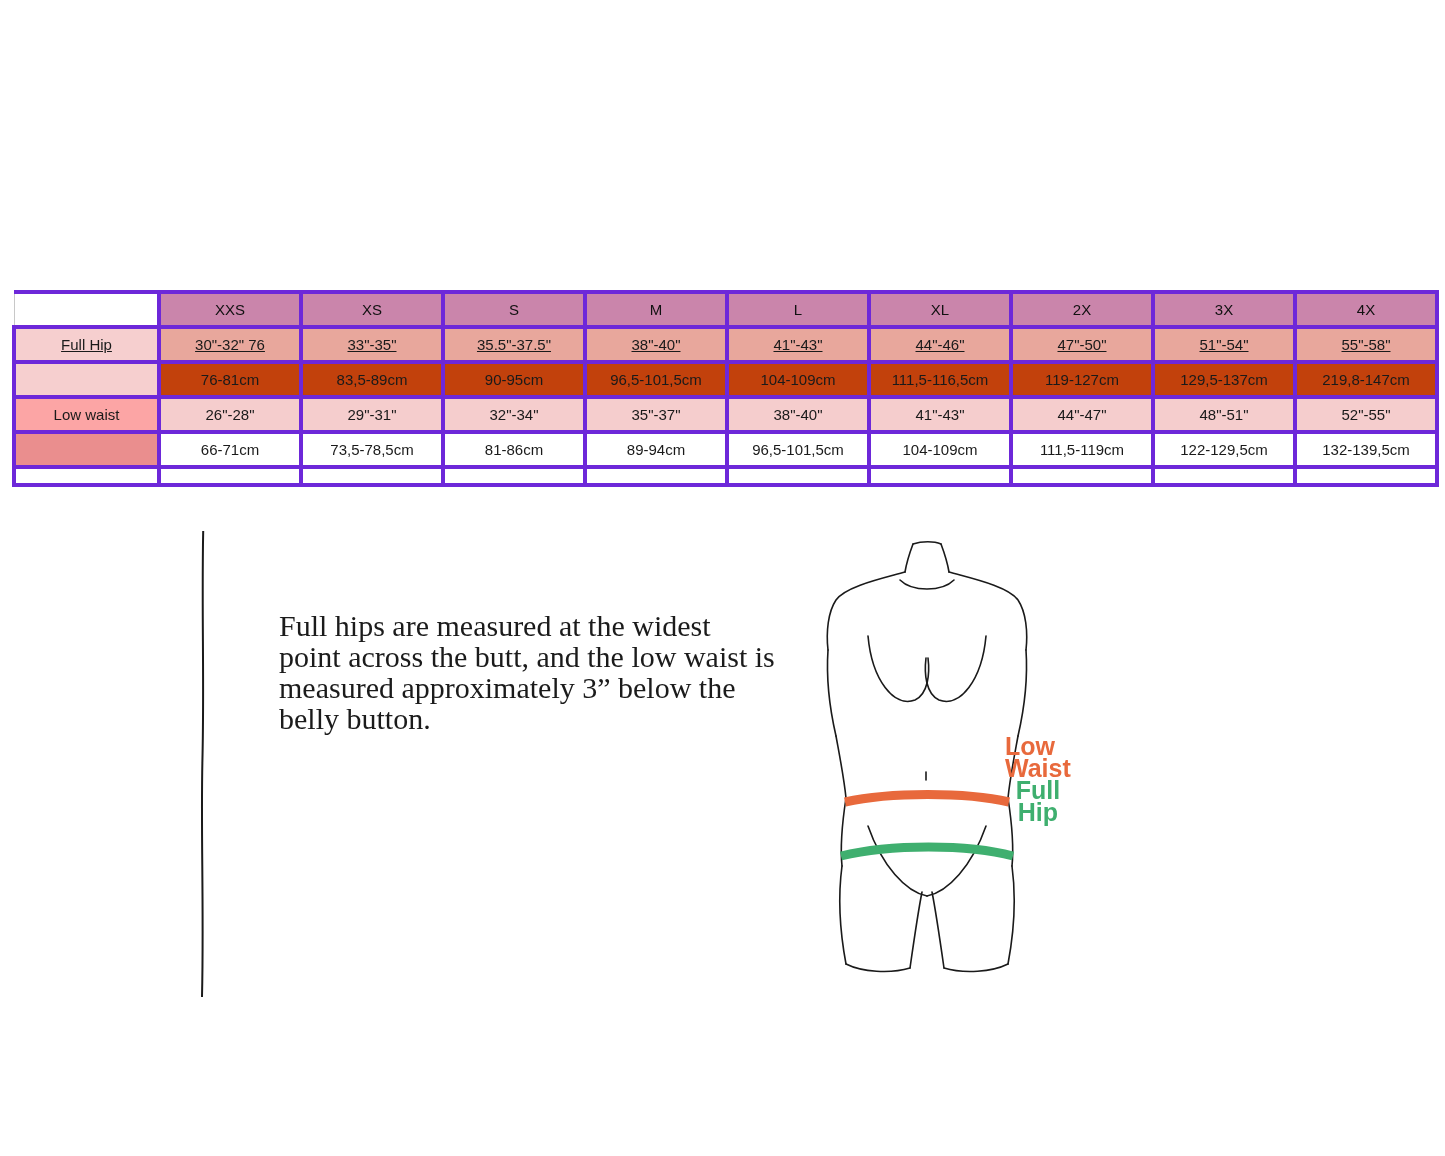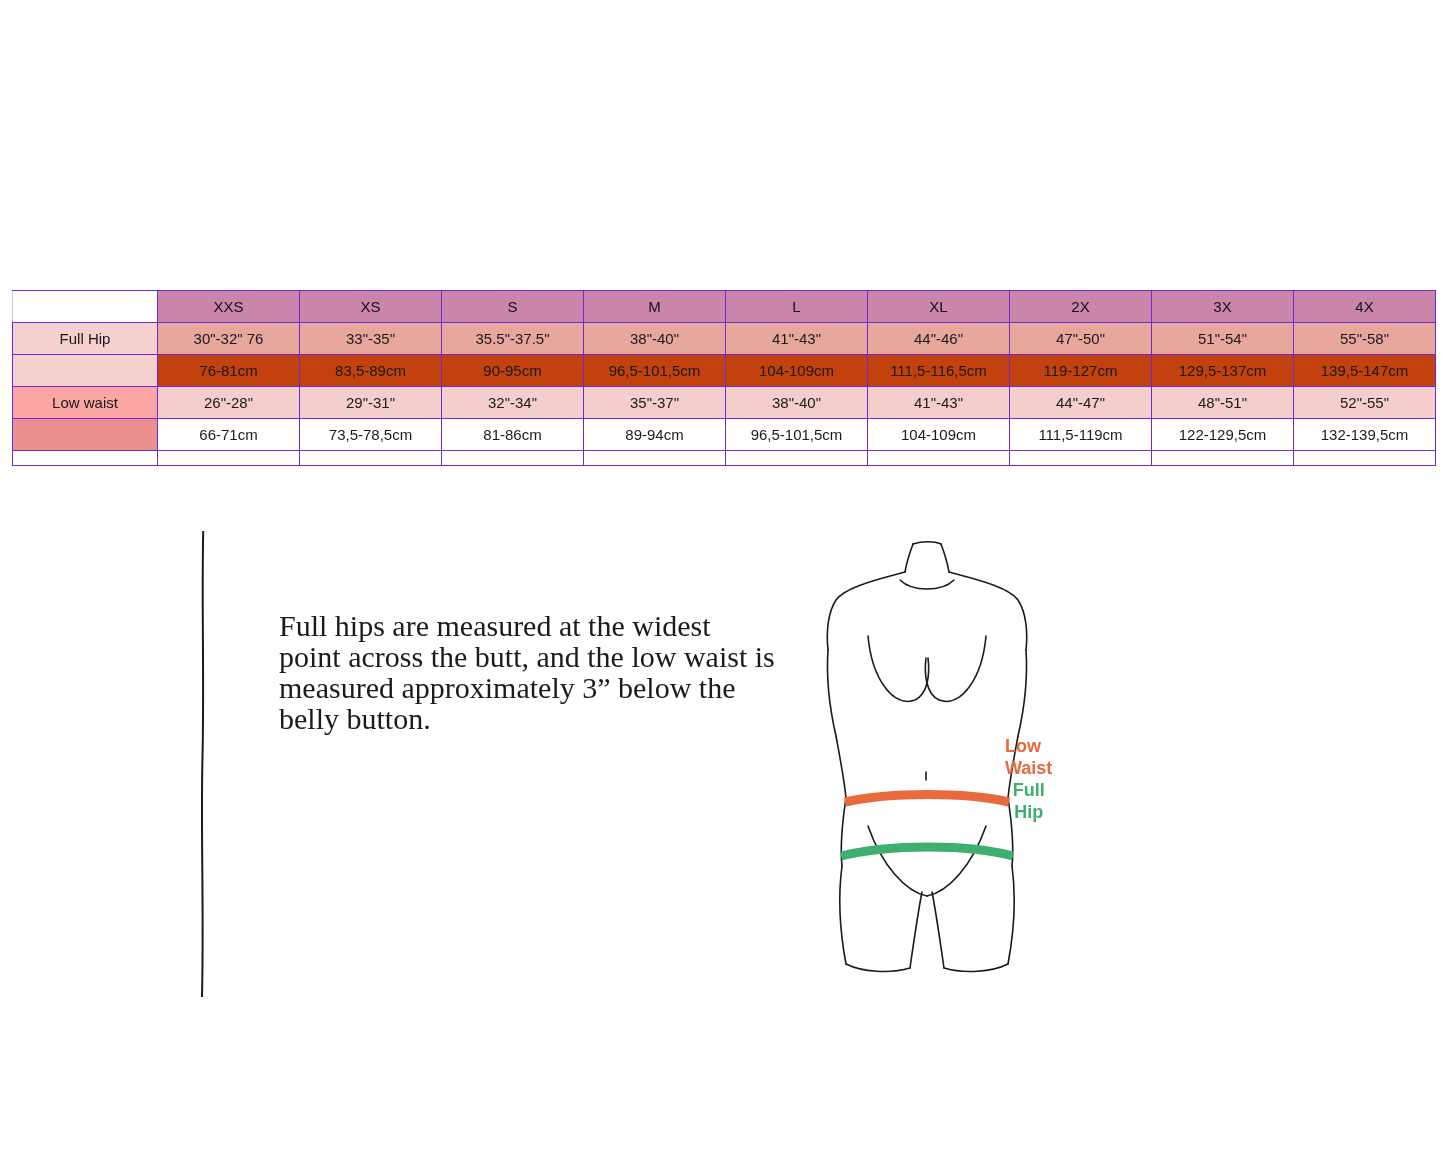--- a/index.html
+++ b/index.html
@@ -23,36 +23,36 @@
     width: 1421px;
   }
   table.size-table {
     border-collapse: collapse;
     table-layout: fixed;
     width: 1421px;
     font-size: 15px;
     color: #1a1a1a;
   }
   table.size-table td, table.size-table th {
-    border: 1px solid #6d28d9;
+    border: 4px solid #6d28d9;
     height: 31px;
     text-align: center;
     vertical-align: middle;
     font-weight: normal;
     padding: 0 2px;
     white-space: nowrap;
     overflow: hidden;
   }
   col.label-col { width: 145px; }
   col.size-col  { width: 142px; }
 
   tr.header-row td { background: #ca85ab; color: #111; font-size: 15px; }
   tr.header-row td.corner { background: #ffffff; border-left: 1px solid #c8c8c8; }
 
-  tr.r-hip-in td { background: #e8a79c; }
+  tr.r-hip-in td { background: #e8a79c; text-decoration: underline; }
   tr.r-hip-in td.rowlabel { background: #f6cfcf; }
 
   tr.r-hip-cm td { background: #c2410c; }
   tr.r-hip-cm td.rowlabel { background: #f6cfcf; }
 
   tr.r-waist-in td { background: #f5cdcd; }
   tr.r-waist-in td.rowlabel { background: #fca5a5; }
 
   tr.r-waist-cm td { background: #ffffff; }
   tr.r-waist-cm td.rowlabel { background: #ea8e8e; }
@@ -88,21 +88,21 @@
     top: 540px;
     width: 270px;
     height: 440px;
   }
   #legend {
     position: absolute;
     left: 1005px;
     top: 735px;
     font-family: "Liberation Sans", sans-serif;
     font-weight: bold;
-    font-size: 18px;
+    font-size: 25px;
     line-height: 22px;
   }
   #legend .low-waist { color: #e8693c; }
   #legend .full-hip { color: #3faf6f; text-align: center; }
 </style>
 </head>
 <body>
 
 <div id="size-table-wrap">
   <table class="size-table">
@@ -148,21 +148,21 @@
       <tr class="r-hip-cm">
         <td class="rowlabel"></td>
         <td>76-81cm</td>
         <td>83,5-89cm</td>
         <td>90-95cm</td>
         <td>96,5-101,5cm</td>
         <td>104-109cm</td>
         <td>111,5-116,5cm</td>
         <td>119-127cm</td>
         <td>129,5-137cm</td>
-        <td>139,5-147cm</td>
+        <td>219,8-147cm</td>
       </tr>
 
       <tr class="r-waist-in">
         <td class="rowlabel">Low waist</td>
         <td>26"-28"</td>
         <td>29"-31"</td>
         <td>32"-34"</td>
         <td>35"-37"</td>
         <td>38"-40"</td>
         <td>41"-43"</td>

